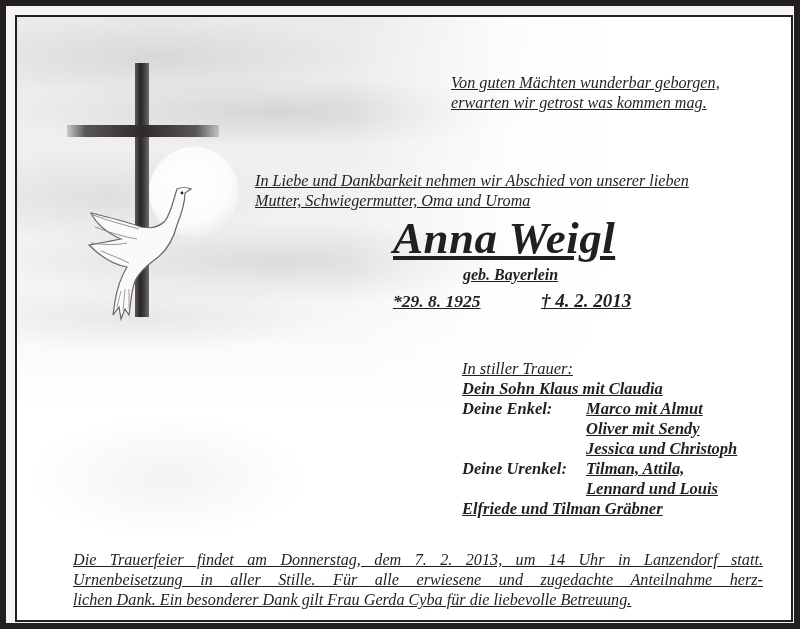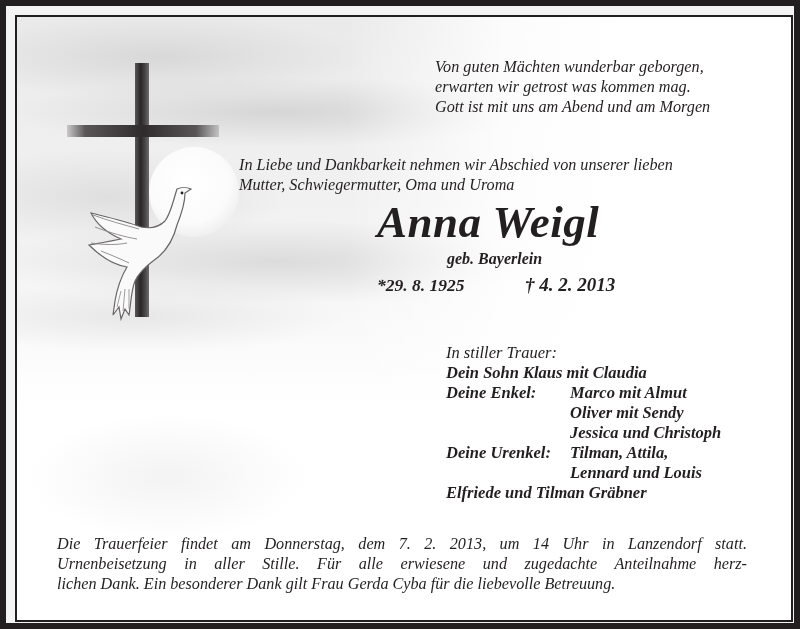--- a/index.html
+++ b/index.html
@@ -38,21 +38,21 @@
   .cross-v {
     position: absolute; left: 118px; top: 46px; width: 14px; height: 254px;
     background: linear-gradient(90deg, #5a5657 0%, #2a2627 40%, #474344 70%, #6f6b6c 100%);
   }
   .cross-h {
     position: absolute; left: 50px; top: 108px; width: 152px; height: 12px;
     background: linear-gradient(90deg, rgba(120,116,117,0.3) 0%, #5a5657 12%, #2f2b2c 50%, #5a5657 85%, rgba(120,116,117,0.3) 100%);
   }
   .dove { position: absolute; left: 64px; top: 164px; width: 130px; height: 140px; }
 
-  .txt { position: absolute; margin: 0; }
+  .txt { position: absolute; margin: 16px; text-decoration: underline; }
   .poem { left: 418px; top: 40px; font-style: italic; font-size: 16.2px; line-height: 20px; }
   .intro { left: 222px; top: 138px; font-style: italic; font-size: 16.2px; line-height: 20px; }
   .name { left: 360px; top: 180px; font-style: italic; font-weight: bold; font-size: 45px; line-height: 50px; letter-spacing: 0.5px; }
   .maiden { left: 430px; top: 232px; font-style: italic; font-weight: bold; font-size: 16px; line-height: 20px; }
   .born { left: 360px; top: 257px; font-style: italic; font-weight: bold; font-size: 17.5px; line-height: 22px; text-align: center; }
   .died { left: 508px; top: 257px; font-style: italic; font-weight: bold; font-size: 19px; line-height: 22px; }
   .address { left: 222px; top: 290px; font-style: italic; font-size: 16.2px; line-height: 20px; }
 
   .mourners { left: 429px; top: 326px; font-style: italic; font-size: 16.5px; line-height: 20px; }
   .mourners .heading { font-weight: normal; }
@@ -83,21 +83,20 @@
     <svg class="dove" viewBox="0 0 130 140">
       <path d="M96 8 C100 6 106 6 110 8 L104 12 C104 22 100 34 96 44 C92 60 84 72 72 80 C64 86 58 92 54 100 C50 110 50 122 48 134 L44 128 L40 138 L38 126 L32 134 L34 120 C36 108 40 96 46 86 C34 84 20 76 8 64 C20 62 30 60 40 58 C26 52 16 44 10 32 C26 36 44 40 60 46 C70 48 78 46 84 40 C90 32 92 20 96 8 Z" fill="#fafafa" stroke="#6a6667" stroke-width="1.2"></path>
       <path d="M12 34 C28 40 44 44 58 48 M14 46 C30 52 44 56 56 58 M10 62 C24 64 36 64 46 62 M20 70 C30 74 40 78 48 82" fill="none" stroke="#8a8687" stroke-width="0.9"></path>
       <circle cx="101" cy="12" r="1.4" fill="#231f20"></circle>
       <path d="M40 110 L36 126 M44 108 L42 130 M48 108 L48 128" stroke="#8a8687" stroke-width="0.8" fill="none"></path>
     </svg>
 
     <div class="txt poem">
       <div>Von guten Mächten wunderbar geborgen,</div>
       <div>erwarten wir getrost was kommen mag.</div>
-      <div>Gott ist mit uns am Abend und am Morgen</div>
     </div>
 
     <div class="txt intro">
       <div>In Liebe und Dankbarkeit nehmen wir Abschied von unserer lieben</div>
       <div>Mutter, Schwiegermutter, Oma und Uroma</div>
     </div>
 
     <div class="txt name">Anna Weigl</div>
     <div class="txt maiden">geb. Bayerlein</div>
     <div class="txt born">*29. 8. 1925</div>

